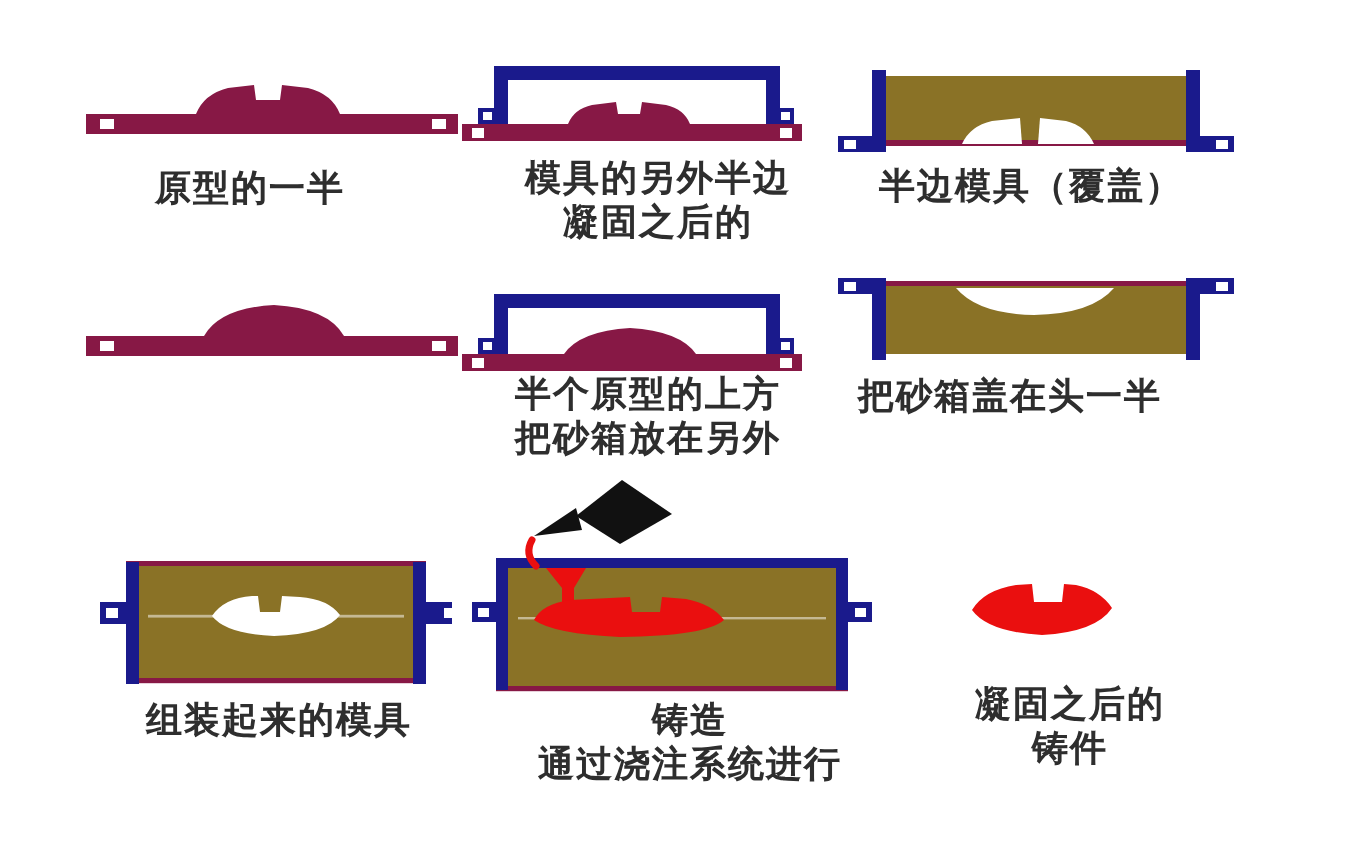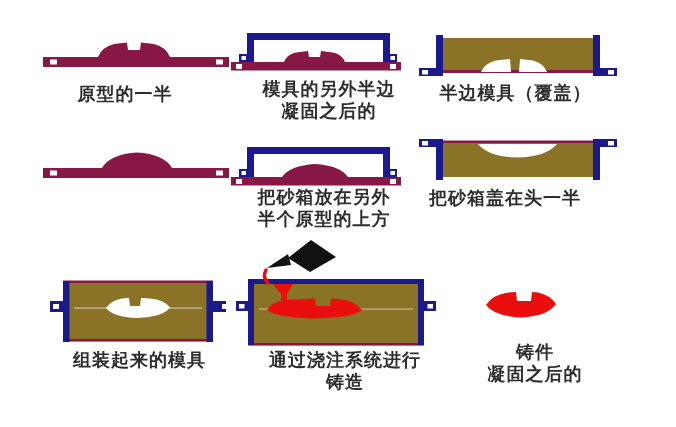--- a/index.html
+++ b/index.html
@@ -81,22 +81,22 @@
     <rect class="navy" x="12" y="29" width="9" height="8"></rect>
     <rect class="white" x="14.5" y="31" width="4.5" height="4"></rect>
     <rect class="navy" x="161" y="29" width="9" height="8"></rect>
     <rect class="white" x="163.5" y="31" width="4.5" height="4"></rect>
     <path class="maroon" d="M55,37 Q63,25.5 88,24 Q113,25.5 121,37 Z"></path>
     <rect class="maroon" x="4" y="37" width="170" height="8.5"></rect>
     <rect class="white" x="9" y="39" width="6" height="5"></rect>
     <rect class="white" x="163" y="39" width="6" height="5"></rect>
   </svg>
   <div class="lbl" style="left:234px;top:186px;width:180px">
+    <span>半个原型的上方</span>
     <span>把砂箱放在另外</span>
-    <span>半个原型的上方</span>
   </div>
 
   <svg class="fig" style="left:413px;top:134px" width="210" height="52" viewBox="0 0 210 52">
     <rect class="maroon" x="30" y="6.5" width="150" height="3"></rect>
     <rect class="sand" x="30" y="9" width="150" height="34"></rect>
     <rect class="navy" x="23" y="5" width="7" height="41"></rect>
     <rect class="navy" x="6" y="5" width="24" height="8"></rect>
     <rect class="white" x="9" y="7" width="6" height="4.5"></rect>
     <rect class="navy" x="180" y="5" width="7" height="41"></rect>
     <rect class="navy" x="180" y="5" width="24" height="8"></rect>
@@ -135,25 +135,25 @@
     <rect class="navy" x="191" y="69" width="12" height="10"></rect>
     <rect class="white" x="194.5" y="72" width="5.5" height="4.5"></rect>
     <rect class="faint" x="26" y="76.5" width="154" height="1.2"></rect>
     <polygon class="black" points="78,8 103,25 77,40 55,26"></polygon>
     <polygon class="black" points="55,22 34,36 58,33"></polygon>
     <path class="stream" d="M33,38 Q29,45 35,51"></path>
     <path class="red" d="M40,52 L60,52 54,62 54,70 48,70 48,62 Z"></path>
     <path class="red" d="M34,78 Q38,70 52,68 L82,66.5 83,74 97,74 98,66.5 110,67.5 Q123,70 129,78 Q120,86 77,86.5 Q44,85 34,78 Z"></path>
   </svg>
   <div class="lbl" style="left:250px;top:349px;width:190px">
+    <span>铸造</span>
     <span>通过浇注系统进行</span>
-    <span>铸造</span>
   </div>
 
   <svg class="fig" style="left:458px;top:278px" width="140" height="45" viewBox="0 0 140 45">
     <path class="red" d="M28,27 Q34,17 50,14.5 L58,14 59,23 73,23 74,14 80,14.5 Q92,17 98,26 Q90,38 63,39.5 Q36,38 28,27 Z"></path>
   </svg>
   <div class="lbl" style="left:455px;top:341px;width:160px">
+    <span>凝固之后的</span>
     <span>铸件</span>
-    <span>凝固之后的</span>
   </div>
 
 </div>
 
 </body></html>

